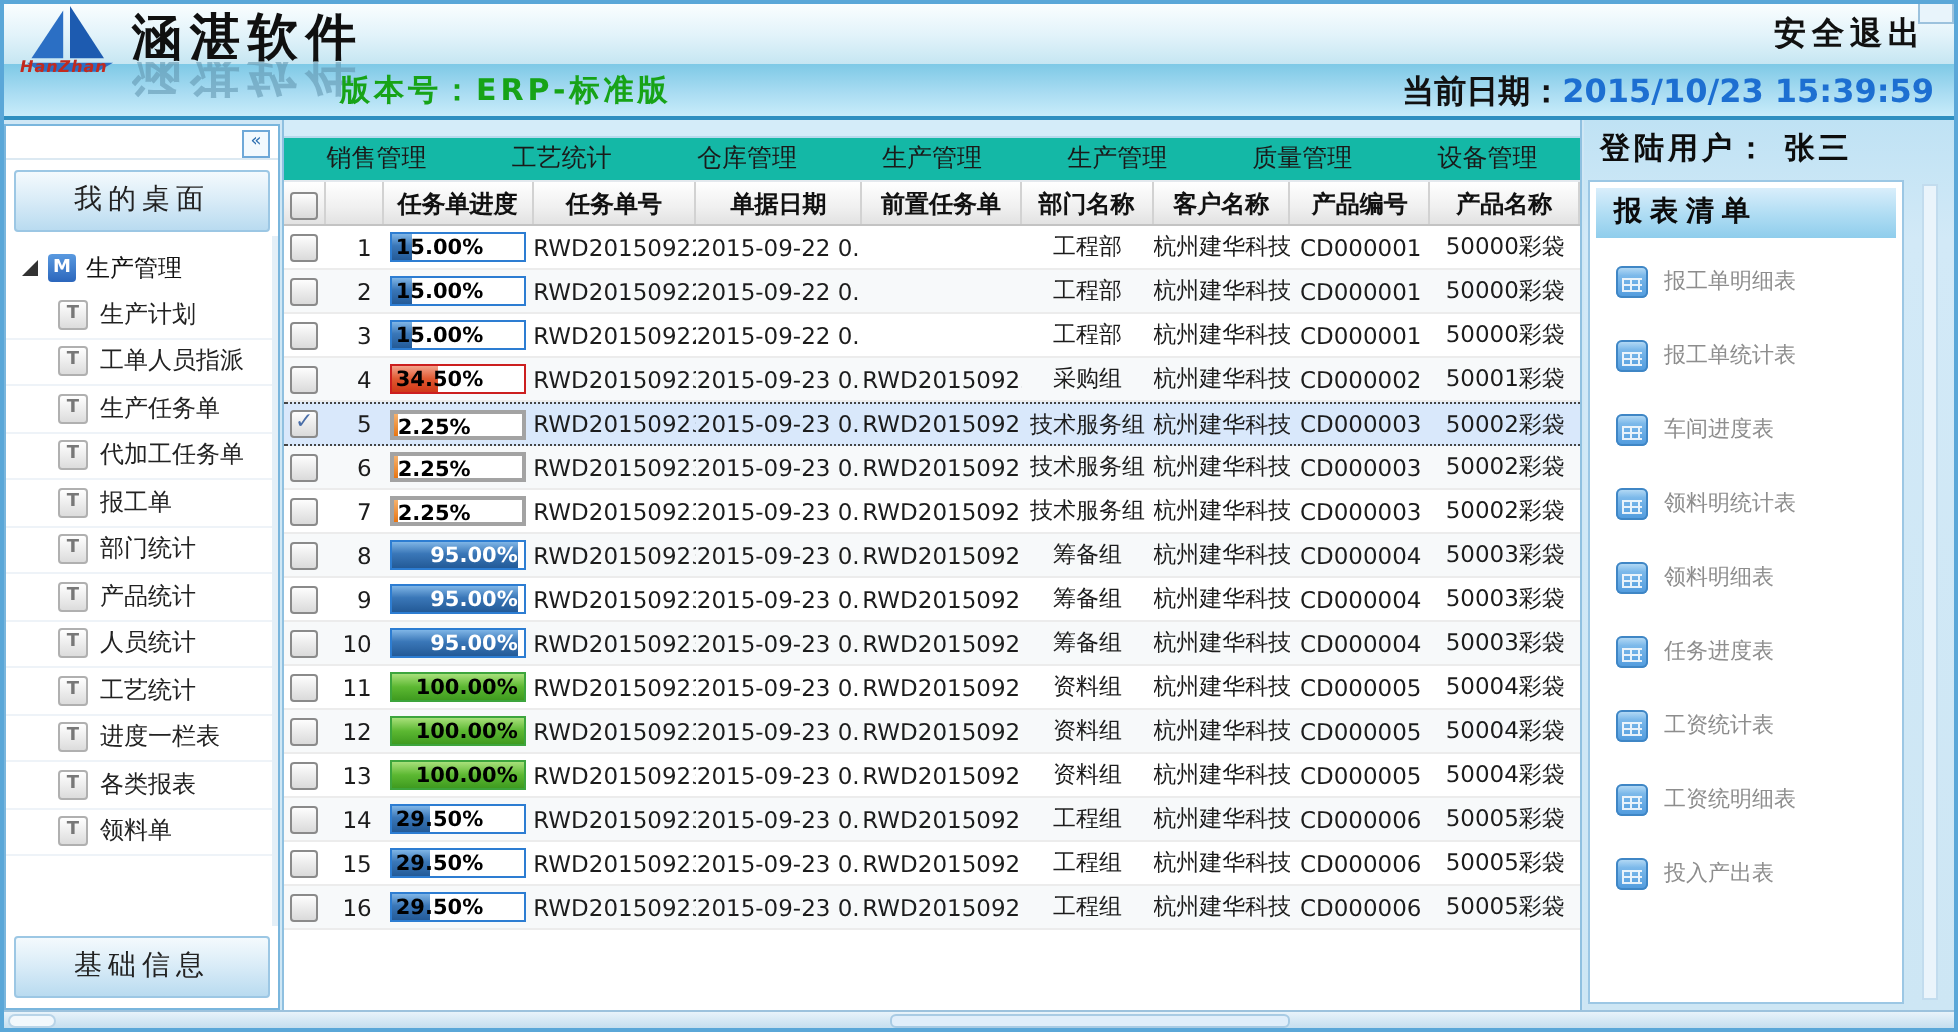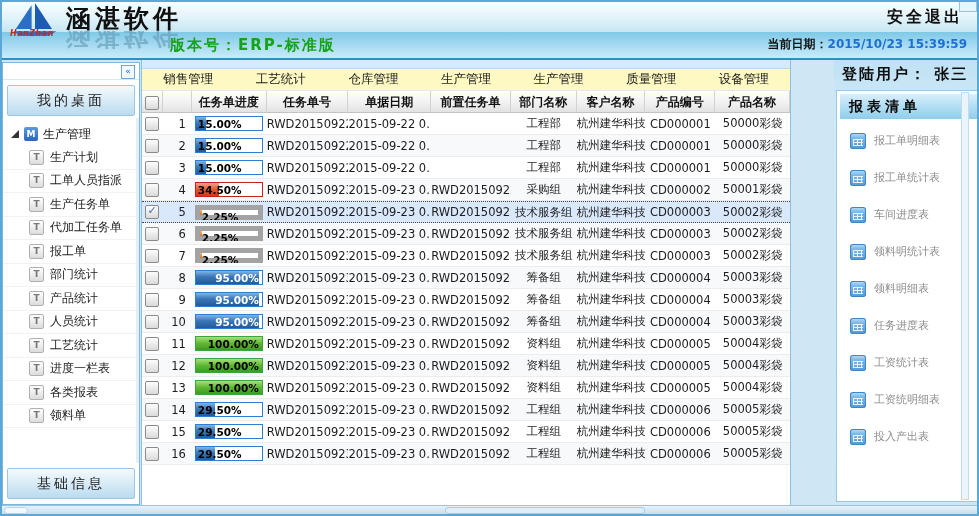--- a/index.html
+++ b/index.html
@@ -17,21 +17,21 @@
     background:linear-gradient(180deg,#7ec9e6 0%,#a9dcf2 55%,#c8ecfa 100%);
     border-bottom:2px solid #2e8fc0;box-sizing:border-box;z-index:4;}
   .logo{position:absolute;left:10px;top:3px;width:50px;height:34px;z-index:6;}
   .logo-text{position:absolute;left:10px;top:29px;color:#c22a1e;font-size:8px;font-weight:bold;font-style:italic;z-index:7;letter-spacing:.5px;}
   .brand{position:absolute;left:66px;top:2px;font-size:25px;font-weight:bold;color:#101010;letter-spacing:4px;z-index:7;}
   .brand-refl{position:absolute;left:66px;top:31px;font-size:25px;font-weight:bold;letter-spacing:4px;
     color:#5f93ad;opacity:.55;transform:scaleY(-1);height:22px;overflow:hidden;z-index:6;}
   .version{position:absolute;left:170px;top:36px;font-size:15px;font-weight:bold;color:#17a317;letter-spacing:2px;z-index:7;}
   .logout{position:absolute;right:16px;top:7px;font-size:16px;font-weight:bold;color:#111;letter-spacing:3px;z-index:7;cursor:pointer;}
   .win-ctrl{position:absolute;right:2px;top:0;width:16px;height:10px;background:#e8f4fb;border:1px solid #9cc2dd;z-index:8;}
-  .cur-date{position:absolute;right:12px;top:36px;font-size:12px;font-weight:bold;color:#111;z-index:7;}
+  .cur-date{position:absolute;right:12px;top:36px;font-size:16px;font-weight:bold;color:#111;z-index:7;}
   .cur-date .dval{color:#1d6fd1;font-weight:bold;}
 
   
   .sidebar{position:absolute;left:2px;top:62px;width:138px;bottom:11px;background:#fff;
     border:1px solid #7ab6dd;box-sizing:border-box;z-index:10;display:flex;flex-direction:column;}
   .side-mini{height:16px;border-bottom:1px solid #dce9f2;position:relative;}
   .pin-ic{position:absolute;right:4px;top:2px;width:12px;height:12px;border:1px solid #6ea8d8;
     color:#2e6fb0;font-size:9px;line-height:11px;text-align:center;background:#f2f9fe;cursor:pointer;}
   .side-btn{margin:5px 4px 2px 4px;height:29px;line-height:29px;text-align:center;
     background:linear-gradient(180deg,#f4fafd 0%,#d8ebf7 50%,#b9dbf0 100%);
@@ -45,21 +45,21 @@
     color:#fff;font-size:9px;font-weight:bold;line-height:14px;text-align:center;}
   .tree-item{display:flex;align-items:center;gap:6px;height:23.5px;padding-left:26px;
     border-bottom:1px solid #eef3f8;font-size:12px;color:#222;cursor:pointer;box-sizing:border-box;}
   .t-ic{width:13px;height:13px;border:1px solid #b0b0b0;background:linear-gradient(180deg,#ffffff,#dcdcdc);
     color:#787878;font-size:9px;font-weight:bold;line-height:12px;text-align:center;border-radius:2px;flex:0 0 auto;}
 
   
   .center{position:absolute;left:141px;top:60px;width:650px;bottom:10px;background:#fff;
     border-left:1px solid #8fc0e0;border-right:1px solid #8fc0e0;box-sizing:border-box;z-index:9;}
   .tabs-strip{height:8px;background:#d4ecf9;border-bottom:1px solid #b7d9ec;}
-  .tabs{height:21px;display:flex;align-items:center;background:#fef9c3;border-bottom:1px solid #e4e9ee;}
+  .tabs{height:21px;display:flex;align-items:center;background:#14b8a6;border-bottom:1px solid #e4e9ee;}
   .tab{flex:1;text-align:center;font-size:12.5px;color:#1a1a1a;cursor:pointer;white-space:nowrap;}
   .thead{height:22px;display:flex;align-items:center;
     background:linear-gradient(180deg,#ffffff 0%,#f0f0f0 60%,#e2e2e2 100%);
     border-bottom:1px solid #c3c3c3;box-sizing:border-box;}
   .th{font-size:12px;font-weight:bold;color:#111;text-align:center;border-right:1px solid #d2d2d2;
     height:100%;line-height:22px;box-sizing:border-box;white-space:nowrap;overflow:hidden;}
   .tr{height:22px;display:flex;align-items:center;border-bottom:1px solid #ececec;box-sizing:border-box;cursor:pointer;}
   .tr.alt{background:#f7f9fa;}
   .tr.sel{background:#d9e8fb;border-top:1px dotted #444;border-bottom:1px dotted #444;}
   .td{font-size:11.5px;color:#1c1c1c;text-align:center;white-space:nowrap;overflow:hidden;box-sizing:border-box;}
@@ -68,31 +68,31 @@
   .c-dept{width:66px;}.c-cust{width:69px;}.c-code{width:70px;}.c-name{width:75px;}
   .cb{display:inline-block;width:12px;height:12px;border:1px solid #8a8a8a;border-radius:2px;
     background:linear-gradient(180deg,#fdfdfd,#dadada);vertical-align:middle;position:relative;cursor:pointer;}
   .cb.checked::after{content:"✓";position:absolute;left:1px;top:-2px;font-size:11px;color:#4a6ea8;font-weight:bold;}
   .pbar{position:relative;width:68px;height:15px;margin-left:3px;background:#fff;box-sizing:border-box;}
   .pbar .fill{position:absolute;left:0;top:0;bottom:0;}
   .pb-blue{border:1px solid #2d7dd2;}
   .pb-blue .fill{background:linear-gradient(180deg,#7fb5e6 0%,#3a77b8 45%,#235a97 100%);}
   .pb-red{border:1px solid #cc1f1f;}
   .pb-red .fill{background:linear-gradient(180deg,#f3a38b 0%,#e05830 50%,#d03818 100%);}
-  .pb-orange{border:5px solid #a3a3a3;text-decoration:underline;}
+  .pb-orange{border:2px solid #a3a3a3;text-decoration:underline;}
   .pb-orange .fill{background:linear-gradient(180deg,#f5b26e,#e87511);}
   .pb-green{border:1px solid #3da53d;}
   .pb-green .fill{background:linear-gradient(180deg,#a8e07a 0%,#5cb832 50%,#3f9b1f 100%);}
   .plabel{position:absolute;top:0;font-size:10.5px;font-weight:bold;color:#000;line-height:14px;}
   .lab-l{left:2px;}.lab-r{right:3px;}
   .lab-light{color:#fff;}
 
   
   .right-region{position:absolute;left:792px;top:60px;right:2px;bottom:10px;
-    background:linear-gradient(180deg,#bfe2f4 0%,#d2e9f7 60px,#cde6f4 100%);z-index:9;margin-left:42px;}
+    background:linear-gradient(180deg,#bfe2f4 0%,#d2e9f7 60px,#cde6f4 100%);z-index:9;}
   .user-bar{height:28px;line-height:28px;padding-left:8px;font-size:15px;font-weight:bold;color:#0d0d0d;letter-spacing:2px;}
   .report-panel{position:absolute;left:2px;top:30px;width:158px;bottom:4px;background:#fff;
     border:1px solid #9cc7e4;box-sizing:border-box;}
   .report-hdr{margin:3px;height:25px;line-height:25px;padding-left:9px;
     background:linear-gradient(180deg,#d9eefb 0%,#aedcf3 55%,#8fcdec 100%);
     font-size:14px;font-weight:bold;letter-spacing:4px;color:#0b0b0b;}
   .report-item{height:37px;display:flex;align-items:center;gap:8px;padding-left:13px;cursor:pointer;}
   .report-label{font-size:11px;color:#8d8d8d;white-space:nowrap;}
   .cal{width:16px;height:16px;border-radius:3px;position:relative;flex:0 0 auto;
     background:linear-gradient(180deg,#bfe0f7 0%,#7cb9ea 30%,#4f9add 100%);

